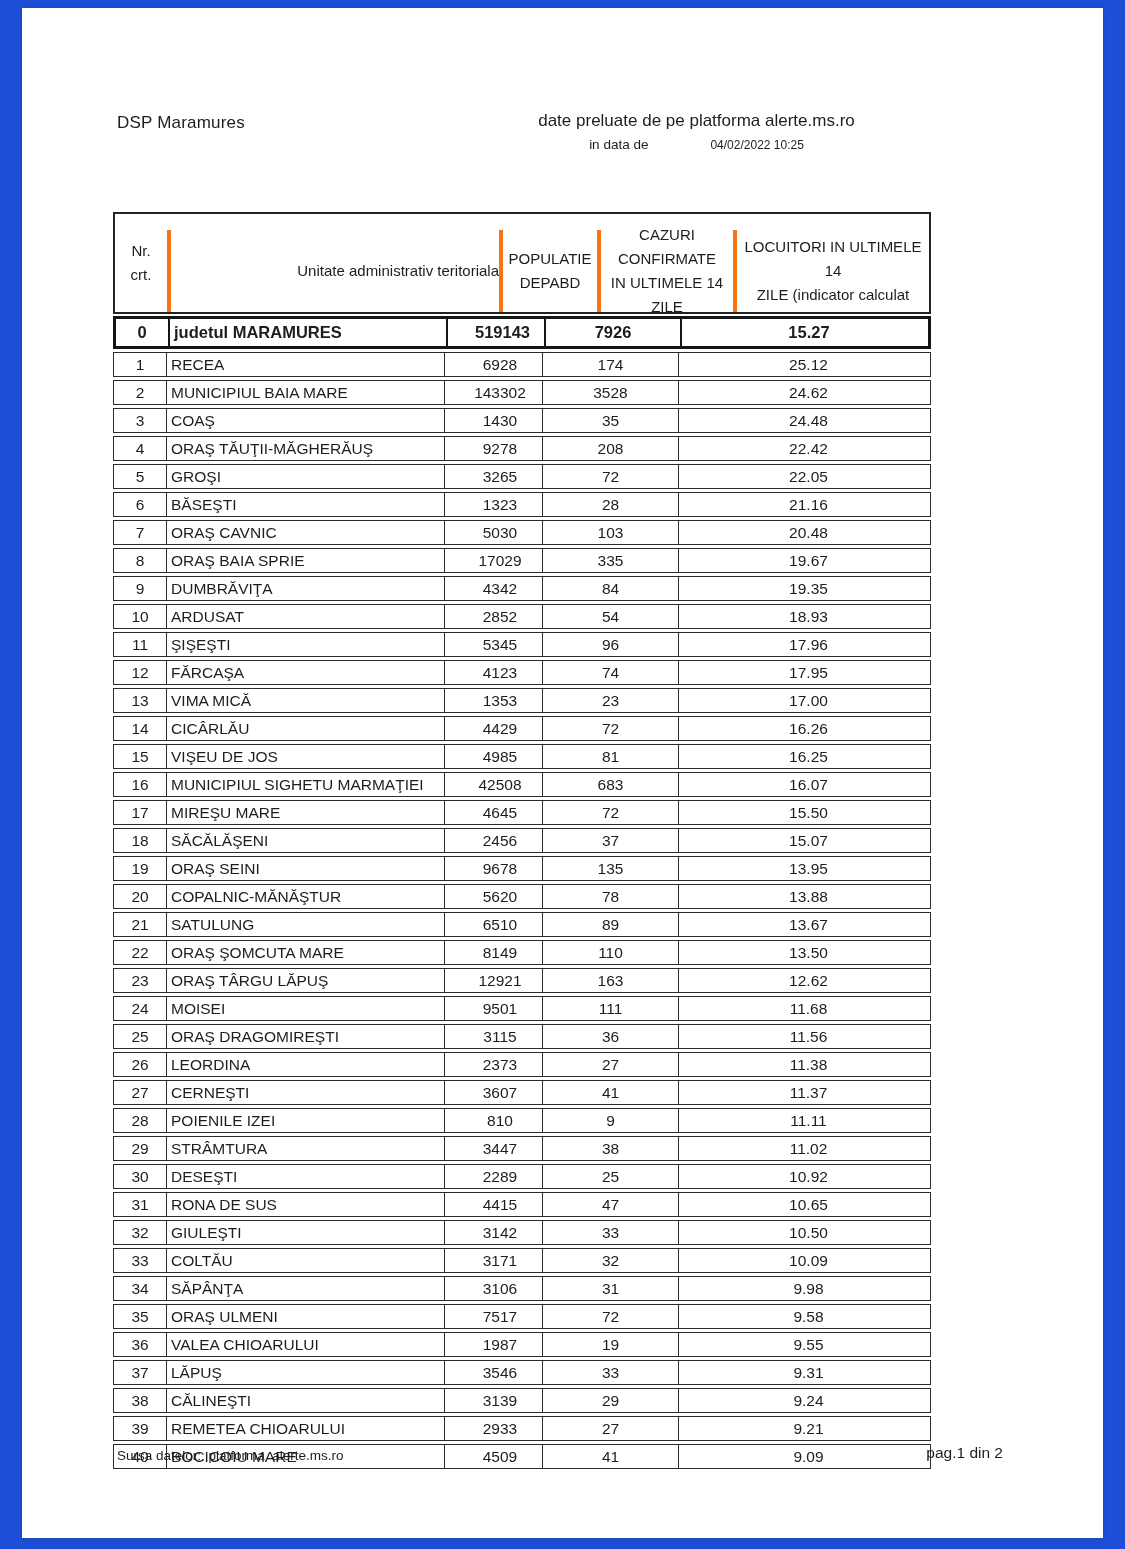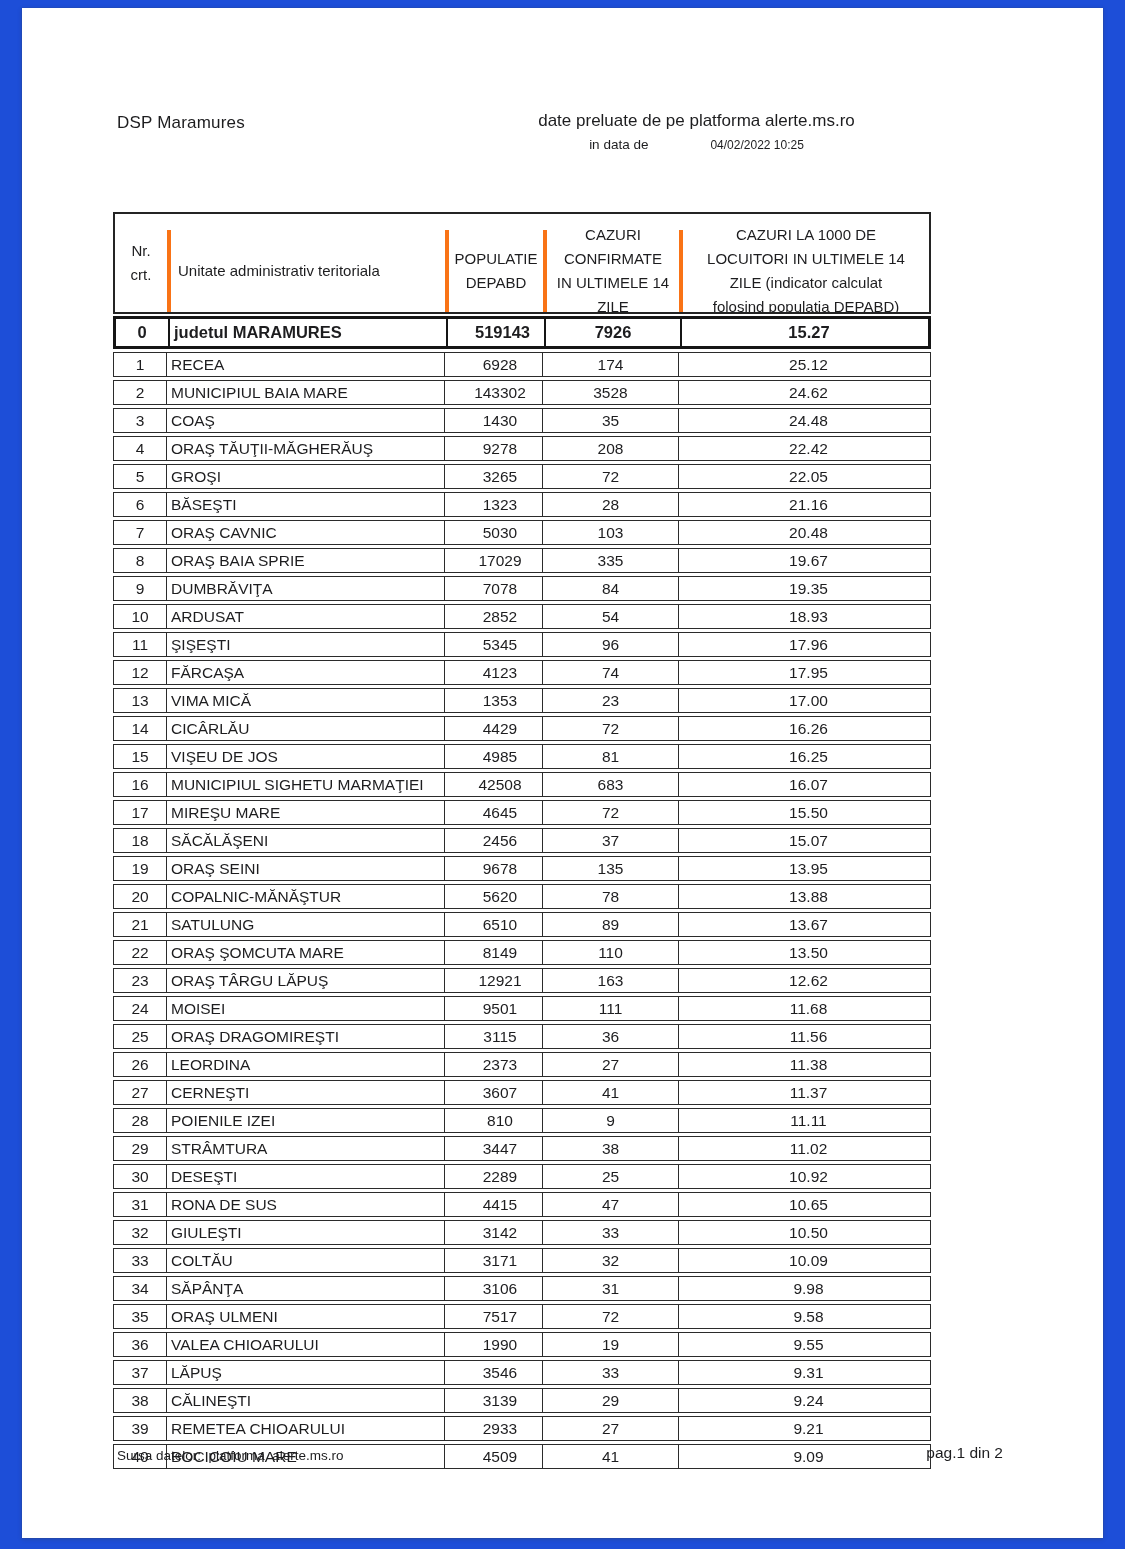--- a/index.html
+++ b/index.html
@@ -74,21 +74,21 @@
     flex-direction: column;
     justify-content: center;
     text-align: center;
     font-size: 15px;
     line-height: 1.6;
     box-sizing: border-box;
     overflow: hidden;
   }
   .hc + .hc { border-left: 4px solid #f97316; margin-top: 16px; }
   .hc-nr    { width: 52px; }
-  .hc-name  { width: 278px; text-align: left; padding-left: 7px; }
+  .hc-name  { width: 332px; text-align: right; padding-left: 7px; }
   .hc-pop   { width: 98px; }
   .hc-cases { width: 136px; }
   .hc-rate  { flex: 1; }
 
   .trow {
     display: flex;
     border: 1.6px solid #2b2b2b;
     height: 23px;
     box-sizing: content-box;
     margin-top: 3px;
@@ -237,21 +237,21 @@
           <div class="trow">
     <div class="c c-nr">8</div>
     <div class="c c-name">ORAŞ BAIA SPRIE</div>
     <div class="c c-pop">17029</div>
     <div class="c c-cases">335</div>
     <div class="c c-rate">19.67</div>
   </div>
           <div class="trow">
     <div class="c c-nr">9</div>
     <div class="c c-name">DUMBRĂVIŢA</div>
-    <div class="c c-pop">7078</div>
+    <div class="c c-pop">4342</div>
     <div class="c c-cases">84</div>
     <div class="c c-rate">19.35</div>
   </div>
           <div class="trow">
     <div class="c c-nr">10</div>
     <div class="c c-name">ARDUSAT</div>
     <div class="c c-pop">2852</div>
     <div class="c c-cases">54</div>
     <div class="c c-rate">18.93</div>
   </div>
@@ -426,21 +426,21 @@
           <div class="trow">
     <div class="c c-nr">35</div>
     <div class="c c-name">ORAŞ ULMENI</div>
     <div class="c c-pop">7517</div>
     <div class="c c-cases">72</div>
     <div class="c c-rate">9.58</div>
   </div>
           <div class="trow">
     <div class="c c-nr">36</div>
     <div class="c c-name">VALEA CHIOARULUI</div>
-    <div class="c c-pop">1990</div>
+    <div class="c c-pop">1987</div>
     <div class="c c-cases">19</div>
     <div class="c c-rate">9.55</div>
   </div>
           <div class="trow">
     <div class="c c-nr">37</div>
     <div class="c c-name">LĂPUŞ</div>
     <div class="c c-pop">3546</div>
     <div class="c c-cases">33</div>
     <div class="c c-rate">9.31</div>
   </div>

